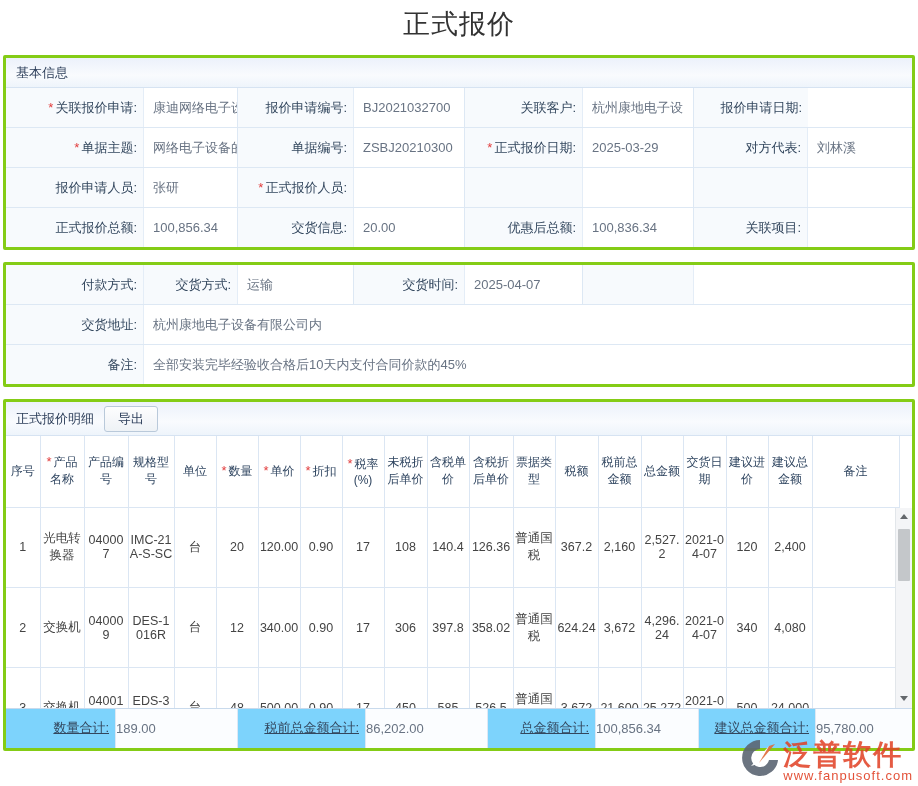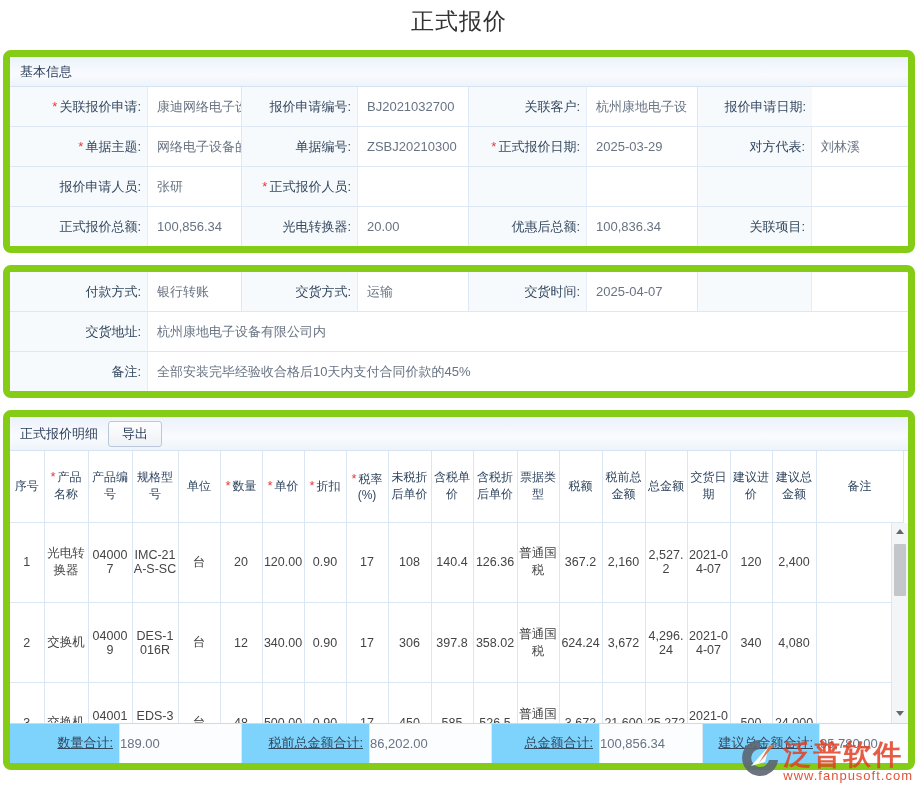--- a/index.html
+++ b/index.html
@@ -1,19 +1,19 @@
 <!DOCTYPE html>
 <html><head>
 <meta charset="utf-8">
 <style>
   * { margin:0; padding:0; box-sizing:border-box; }
   body { background:#fff; font-family:"Liberation Sans","DejaVu Sans",sans-serif; }
   .page { width:918px; height:786px; position:relative; overflow:hidden; background:#fff; margin:0 auto; }
-  .page-title { text-align:center; font-size:23px; color:#333; padding:6px 0 13px; letter-spacing:1px; }
-  .section { margin:0 3px 12px; border:7px solid #84cc16; border-radius:8px; background:#fff; }
+  .page-title { text-align:center; font-size:27px; color:#333; padding:6px 0 13px; letter-spacing:1px; }
+  .section { margin:0 3px 12px; border:3px solid #84cc16; border-radius:2px; background:#fff; }
   .sec-head { height:30px; line-height:29px; padding-left:10px; font-size:13px; color:#2c3e5a;
               background:linear-gradient(180deg,#ecf1fb 0%,#f9fbfe 60%,#eef4fb 100%);
               border-bottom:1px solid #d6e3f2; }
   
   .frow { display:grid; grid-template-columns:138px 94px 116px 111px 118px 111px 114px auto; }
   .frow + .frow { border-top:1px solid #dde8f4; }
   .fcell { min-height:39px; display:flex; align-items:center; font-size:13px; overflow:hidden; }
   .fcell.lbl { justify-content:flex-end; padding-right:6px; color:#33475e; background:#f7fafd; white-space:nowrap; }
   .fcell.val { padding-left:9px; color:#687383; border-right:1px solid #dde8f4; white-space:nowrap; }
   .fcell.lbl { border-right:1px solid #e4edf7; }
@@ -120,41 +120,40 @@
       <div class="fcell lbl"></div>
       <div class="fcell val"></div>
     </div>
 
     <div class="frow">
       <div class="fcell lbl">
           <span>正式报价总额:</span>
         </div>
       <div class="fcell val">100,856.34</div>
       <div class="fcell lbl">
-          <span>光电转换器:</span>
+          <span>交货信息:</span>
         </div>
       <div class="fcell val">20.00</div>
       <div class="fcell lbl">
           <span>优惠后总额:</span>
         </div>
       <div class="fcell val">100,836.34</div>
       <div class="fcell lbl">
           <span>关联项目:</span>
         </div>
       <div class="fcell val"></div>
     </div>
   </div>
 
   <div class="section">
 
     <div class="frow">
       <div class="fcell lbl">
           <span>付款方式:</span>
         </div>
-      <div class="fcell val">银行转账</div>
       <div class="fcell lbl">
           <span>交货方式:</span>
         </div>
       <div class="fcell val">运输</div>
       <div class="fcell lbl">
           <span>交货时间:</span>
         </div>
       <div class="fcell val">2025-04-07</div>
       <div class="fcell lbl"></div>
       <div class="fcell val"></div>

